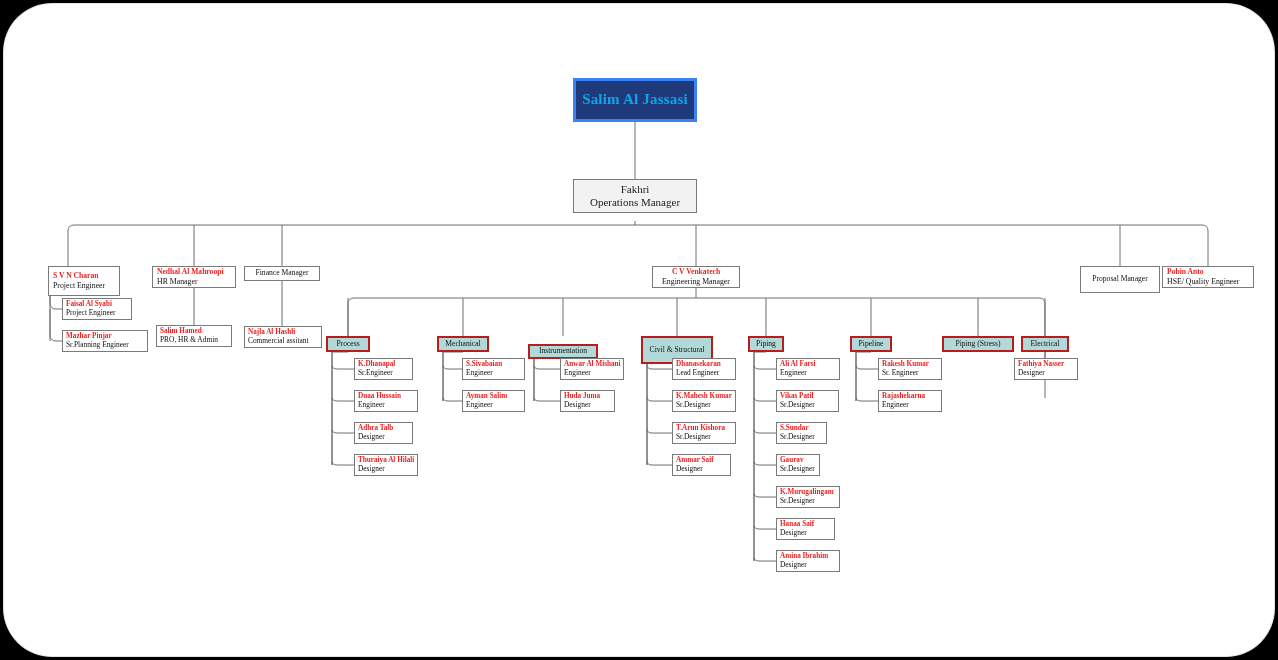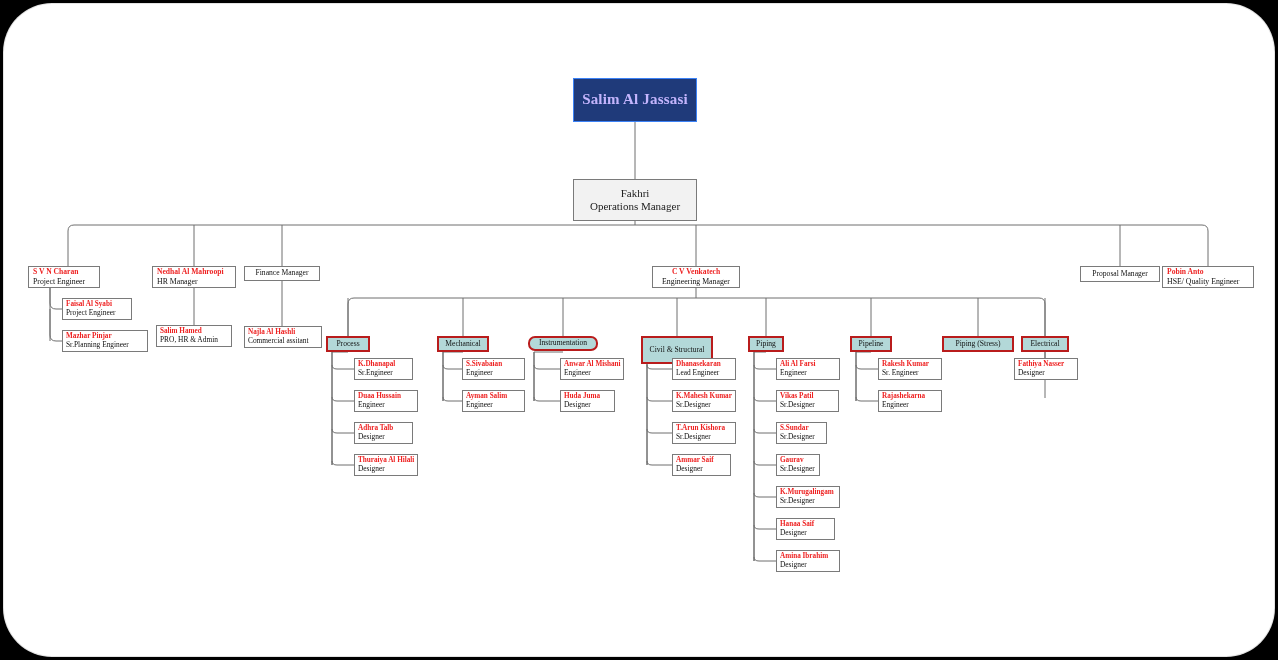--- a/index.html
+++ b/index.html
@@ -10,21 +10,21 @@
         background:#ffffff;border-radius:48px;box-shadow:0 0 0 1px #e3e3e3;
         overflow:hidden;}
   #canvas{position:absolute;left:0;top:0;width:1270px;height:652px;}
   .node{position:absolute;box-sizing:border-box;border:1px solid #7a7a7a;
         background:#ffffff;text-align:center;line-height:1.18;
         display:flex;flex-direction:column;justify-content:center;
         align-items:center;overflow:hidden;}
   .node .nm{display:block;width:100%;}
   .node .rl{display:block;width:100%;}
   .red .nm{color:#ee2222;font-weight:bold;}
-  .dark{background:#1F3A7A;border:1px solid #3b82f6;color:#c4b5fd;}
+  .dark{background:#1F3A7A;border:3px solid #3b82f6;color:#0ea5e9;}
   .dark .nm{font-size:15px;font-weight:bold;letter-spacing:.2px;}
   .ops{background:#f2f2f2;}
   .ops .nm,.ops .rl{font-size:11px;color:#222;}
   .lvl2{font-size:7.6px;color:#111;}
   .lvl2 .nm{font-size:7.6px;}
   .lvl2 .rl{font-size:7.8px;}
   .disc{background:#b3d8d8;border:2px solid #b91c1c;font-size:7.6px;color:#111;}
   .leaf{font-size:7.2px;color:#111;text-align:left;align-items:flex-end;
         padding-left:3px;}
   .leaf .nm{font-size:7.2px;color:#ee2222;font-weight:bold;text-align:left;}
@@ -97,45 +97,45 @@
         <path d="M 278 277 L 278 322"></path>
         <path d="M 692 284 L 692 294"></path>
         <path d="M 344 332 L 344 300 Q 344 294 350 294 L 1035 294 Q 1041 294 1041 300 L 1041 332"></path>
         <path d="M 1041 348 L 1041 394"></path>
       </svg>
 
     <div class="node dark" style="left:569px;top:74px;width:124px;height:44px;">
       <span class="nm">Salim Al Jassasi</span>
     </div>
 
-    <div class="node ops" style="left:569px;top:175px;width:124px;height:42px;">
+    <div class="node ops" style="left:569px;top:175px;width:124px;height:34px;">
       <span class="nm">Fakhri</span>
       <span class="rl">Operations Manager</span>
     </div>
 
-    <div class="node lvl2 red" style="left:24px;top:262px;width:72px;height:22px;text-align:left;align-items:flex-start;padding-left:4px;">
+    <div class="node lvl2 red" style="left:44px;top:262px;width:72px;height:30px;text-align:left;align-items:flex-start;padding-left:4px;">
       <span class="nm" style="text-align:left;">S V N Charan</span>
       <span class="rl" style="text-align:left;">Project  Engineer</span>
     </div>
 
     <div class="node lvl2 red" style="left:148px;top:262px;width:84px;height:22px;text-align:left;align-items:flex-end;padding-left:4px;">
       <span class="nm" style="text-align:left;">Nedhal Al Mahroopi</span>
       <span class="rl" style="text-align:left;">HR Manager</span>
     </div>
 
     <div class="node lvl2" style="left:240px;top:262px;width:76px;height:15px;">
       <span class="nm">Finance Manager</span>
     </div>
 
     <div class="node lvl2 red" style="left:648px;top:262px;width:88px;height:22px;">
       <span class="nm">C V Venkatech</span>
       <span class="rl">Engineering Manager</span>
     </div>
 
-    <div class="node lvl2" style="left:1076px;top:262px;width:80px;height:16px;">
+    <div class="node lvl2" style="left:1076px;top:262px;width:80px;height:27px;">
       <span class="nm">Proposal Manager</span>
     </div>
 
     <div class="node lvl2 red" style="left:1158px;top:262px;width:92px;height:22px;text-align:left;align-items:flex-start;padding-left:4px;">
       <span class="nm" style="text-align:left;">Pobin Anto</span>
       <span class="rl" style="text-align:left;">HSE/ Quality Engineer</span>
     </div>
 
     <div class="node leaf" style="left:58px;top:294px;width:70px;height:22px;">
       <span class="nm">Faisal Al Syabi</span>
@@ -180,21 +180,21 @@
           <span class="nm">Mechanical</span>
         </div>
         <div class="node leaf" style="left: 458px; top: 354px; width: 63.1px; height: 22px;">
           <span class="nm">S.Sivabaian</span>
           <span class="rl">Engineer</span>
         </div>
         <div class="node leaf" style="left: 458px; top: 386px; width: 63.1px; height: 22px;">
           <span class="nm">Ayman Salim</span>
           <span class="rl">Engineer</span>
         </div>
-        <div class="node disc" style="left: 524px; top: 332px; width: 70px; height: 15px; border-radius: 7px;">
+        <div class="node disc" style="left: 524px; top: 340px; width: 70px; height: 15px;">
           <span class="nm">Instrumentation</span>
         </div>
         <div class="node leaf" style="left: 556px; top: 354px; width: 64px; height: 22px;">
           <span class="nm">Anwar Al Mishani</span>
           <span class="rl">Engineer</span>
         </div>
         <div class="node leaf" style="left: 556px; top: 386px; width: 54.9px; height: 22px;">
           <span class="nm">Huda Juma</span>
           <span class="rl">Designer</span>
         </div>

